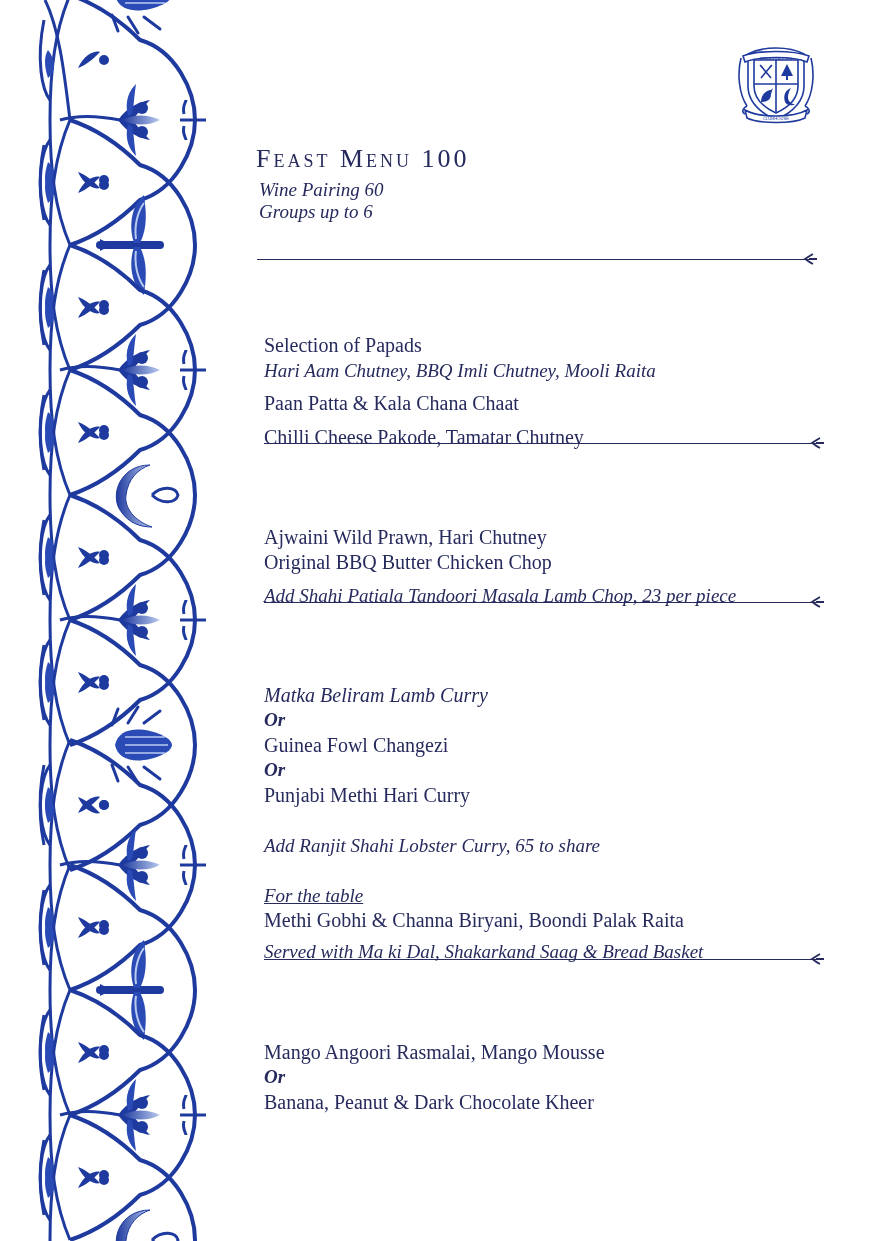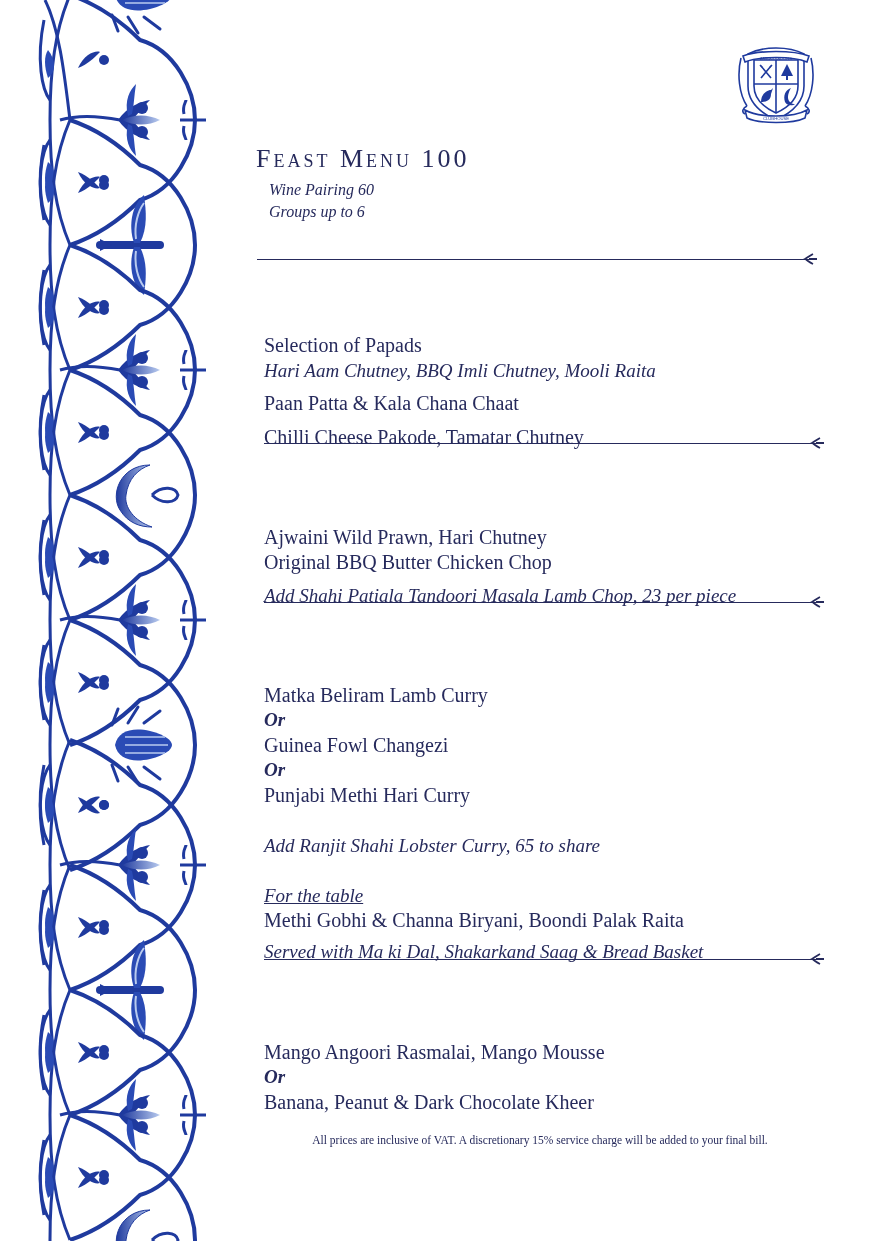--- a/index.html
+++ b/index.html
@@ -7,21 +7,21 @@
     width: 875px; height: 1241px; background: #ffffff; position: relative; overflow: hidden;
     font-family: "Liberation Serif", "DejaVu Serif", serif; color: #262a5c;
   }
   .border-art { position: absolute; left: 0; top: 0; width: 215px; height: 1241px; }
   .crest { position: absolute; left: 733px; top: 40px; width: 86px; height: 88px; }
 
   .title {
     position: absolute; left: 256px; top: 144px; font-size: 26px; letter-spacing: 3px;
     font-variant: small-caps; font-weight: normal; margin: 0; line-height: 30px;
   }
-  .sub { position: absolute; left: 269px; font-style: italic; font-size: 16px; line-height: 22px; }
+  .sub { position: absolute; left: 259px; font-style: italic; font-size: 19px; line-height: 22px; }
 
   .divider { position: absolute; height: 1px; background: #262a5c; }
   .divider .tip { position: absolute; right: -8px; top: -7px; width: 14px; height: 14px; }
 
   .line { position: absolute; left: 264px; font-size: 20px; line-height: 24px; white-space: nowrap; margin-top: 42px; }
   .line.it { font-style: italic; font-size: 19px; }
   .line.or { font-style: italic; font-weight: bold; font-size: 19px; }
 
   .footer {
     position: absolute; left: 270px; width: 540px; top: 1133px; text-align: center;
@@ -167,32 +167,31 @@
   <div class="line" style="top:383px;">Chilli Cheese Pakode, Tamatar Chutney</div>
 </div>
 
 <div>
   <div class="line" style="top:483px;">Ajwaini Wild Prawn, Hari Chutney</div>
   <div class="line" style="top:508px;">Original BBQ Butter Chicken Chop</div>
   <div class="line it" style="top:542px;">Add Shahi Patiala Tandoori Masala Lamb Chop, 23 per piece</div>
 </div>
 
 <div>
-  <div class="line" style="top:641px;">Matka Beliram Lamb Curry</div>
+  <div class="line" style="top:641px;font-style:italic;">Matka Beliram Lamb Curry</div>
   <div class="line or" style="top:666px;">Or</div>
   <div class="line" style="top:691px;">Guinea Fowl Changezi</div>
   <div class="line or" style="top:716px;">Or</div>
   <div class="line" style="top:741px;">Punjabi Methi Hari Curry</div>
   <div class="line it" style="top:792px;">Add Ranjit Shahi Lobster Curry, 65 to share</div>
   <div class="line it" style="top:842px;text-decoration:underline;">For the table</div>
   <div class="line" style="top:866px;">Methi Gobhi &amp; Channa Biryani, Boondi Palak Raita</div>
   <div class="line it" style="top:898px;">Served with Ma ki Dal, Shakarkand Saag &amp; Bread Basket</div>
 </div>
 
 <div>
   <div class="line" style="top:998px;">Mango Angoori Rasmalai, Mango Mousse</div>
   <div class="line or" style="top:1023px;">Or</div>
   <div class="line" style="top:1048px;">Banana, Peanut &amp; Dark Chocolate Kheer</div>
 </div>
 
 <div class="footer">
-  <div>All prices are inclusive of VAT.  A discretionary 15% service charge will be added to your final bill.</div>
 </div>
 
 </body></html>

